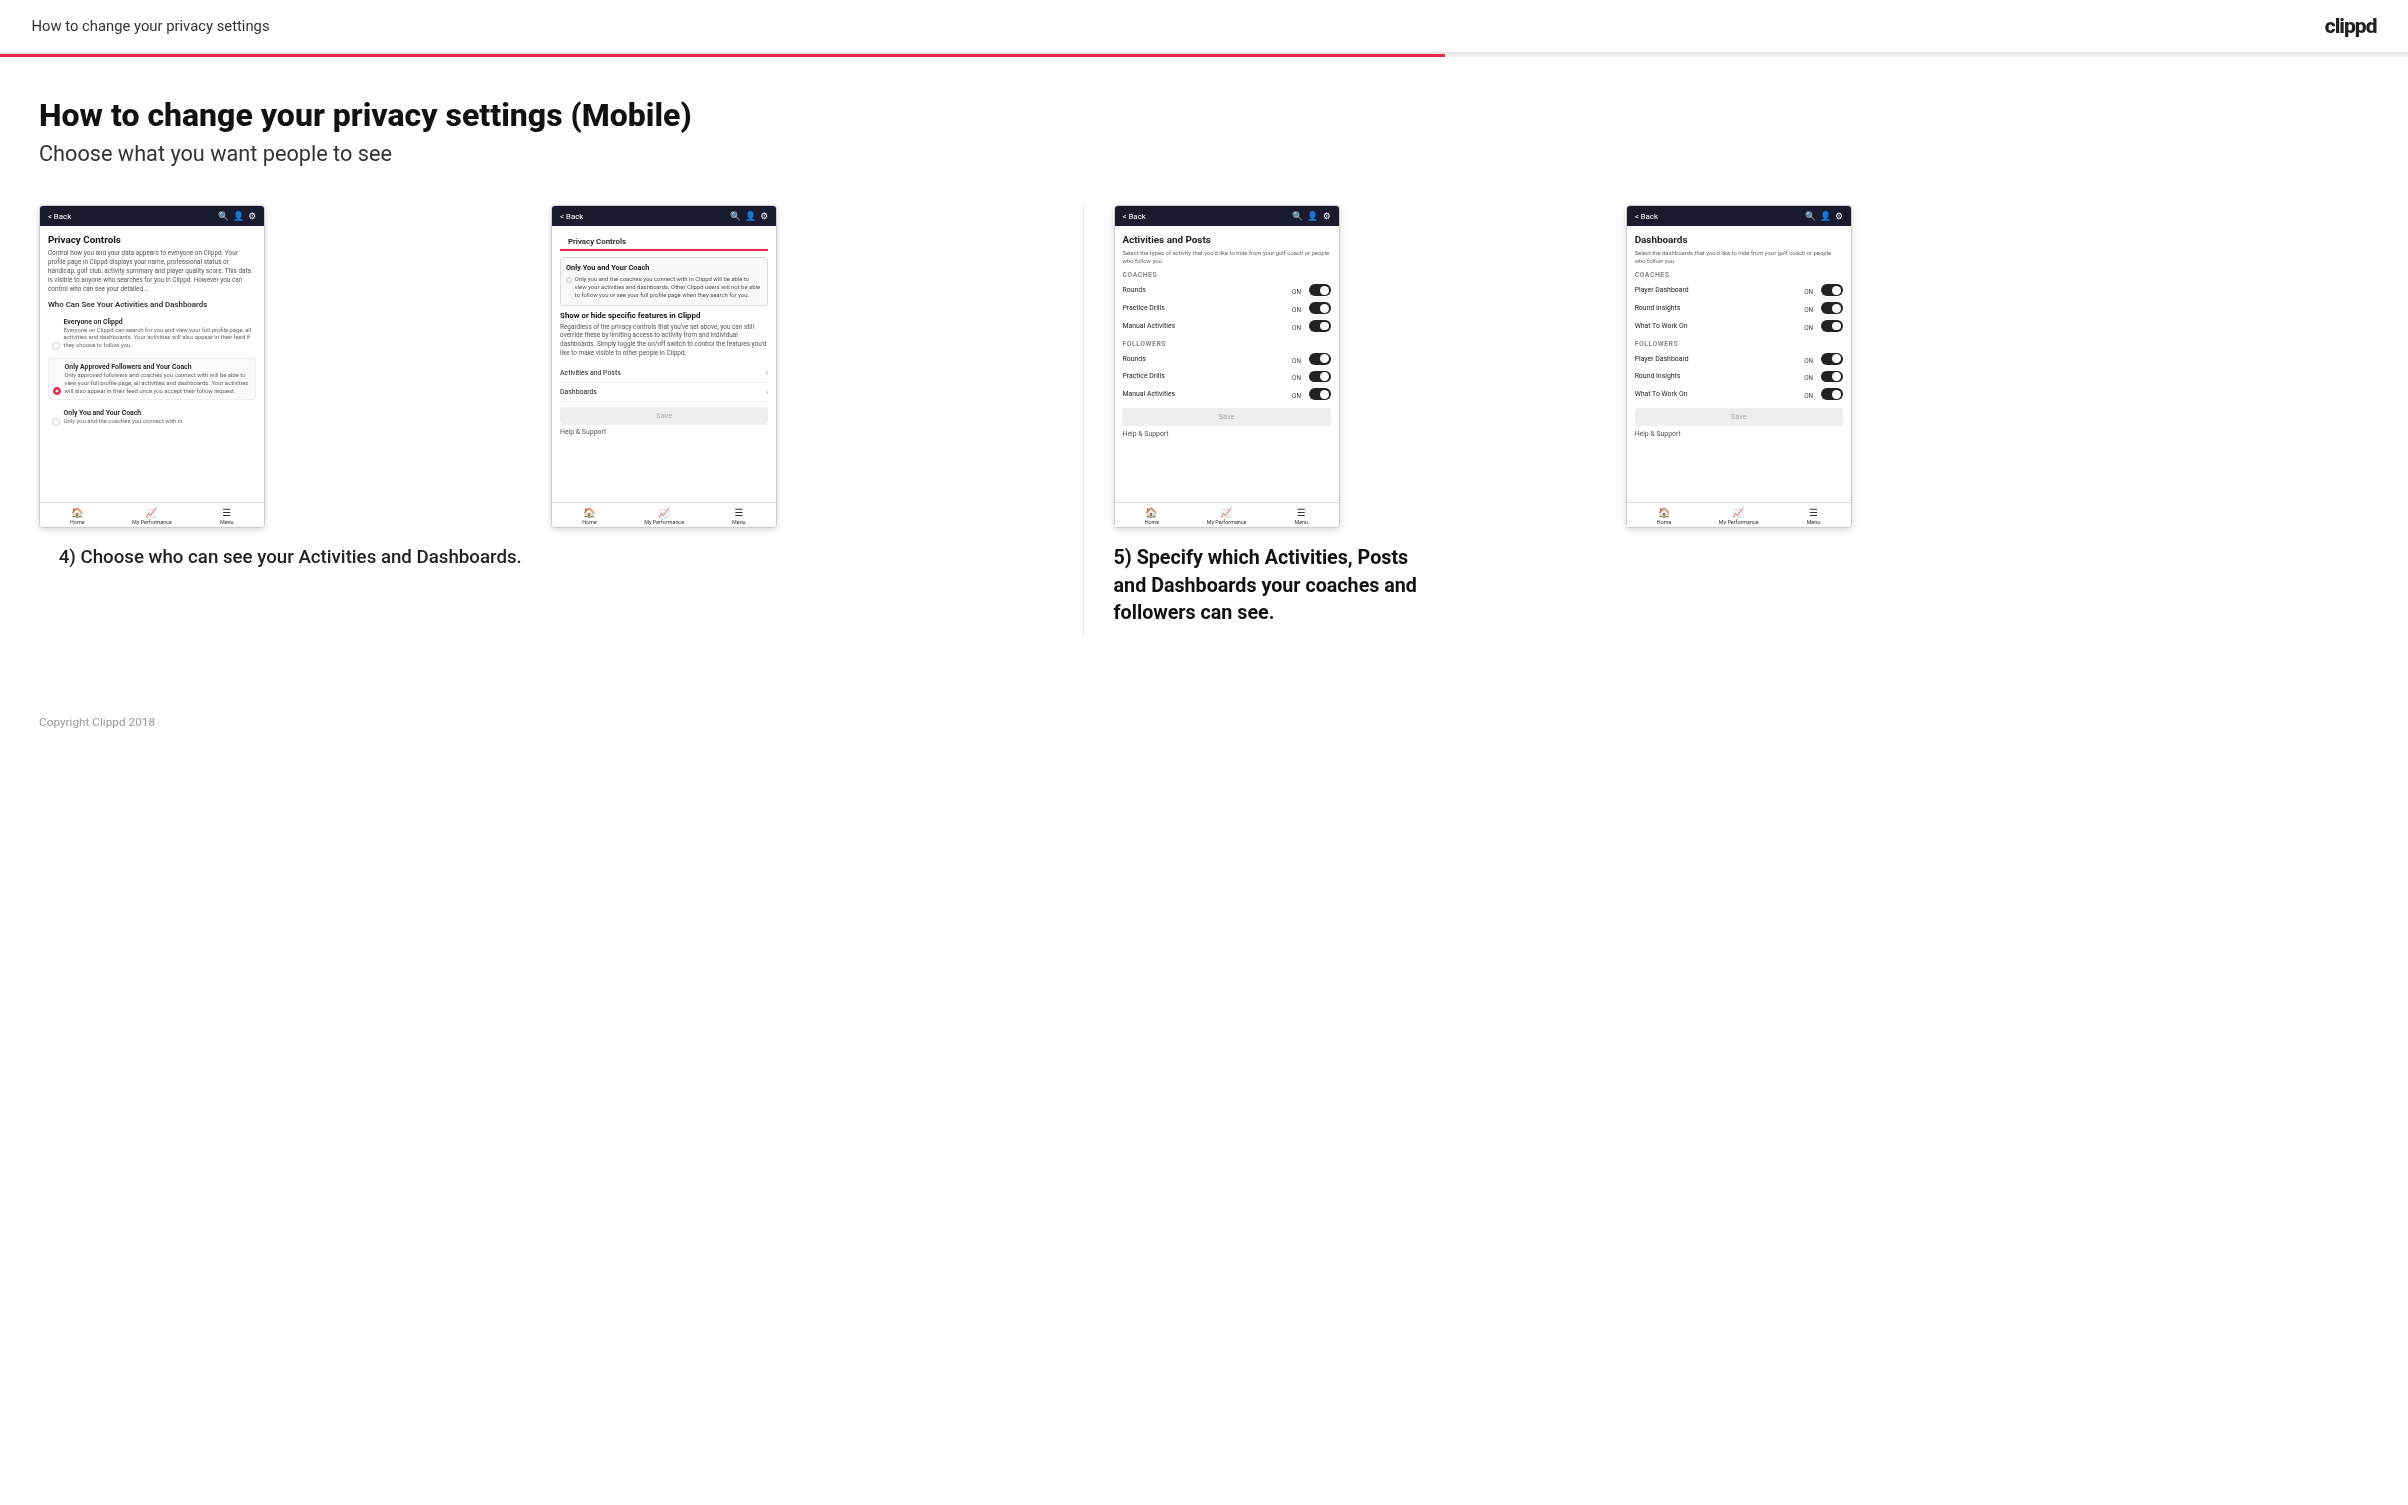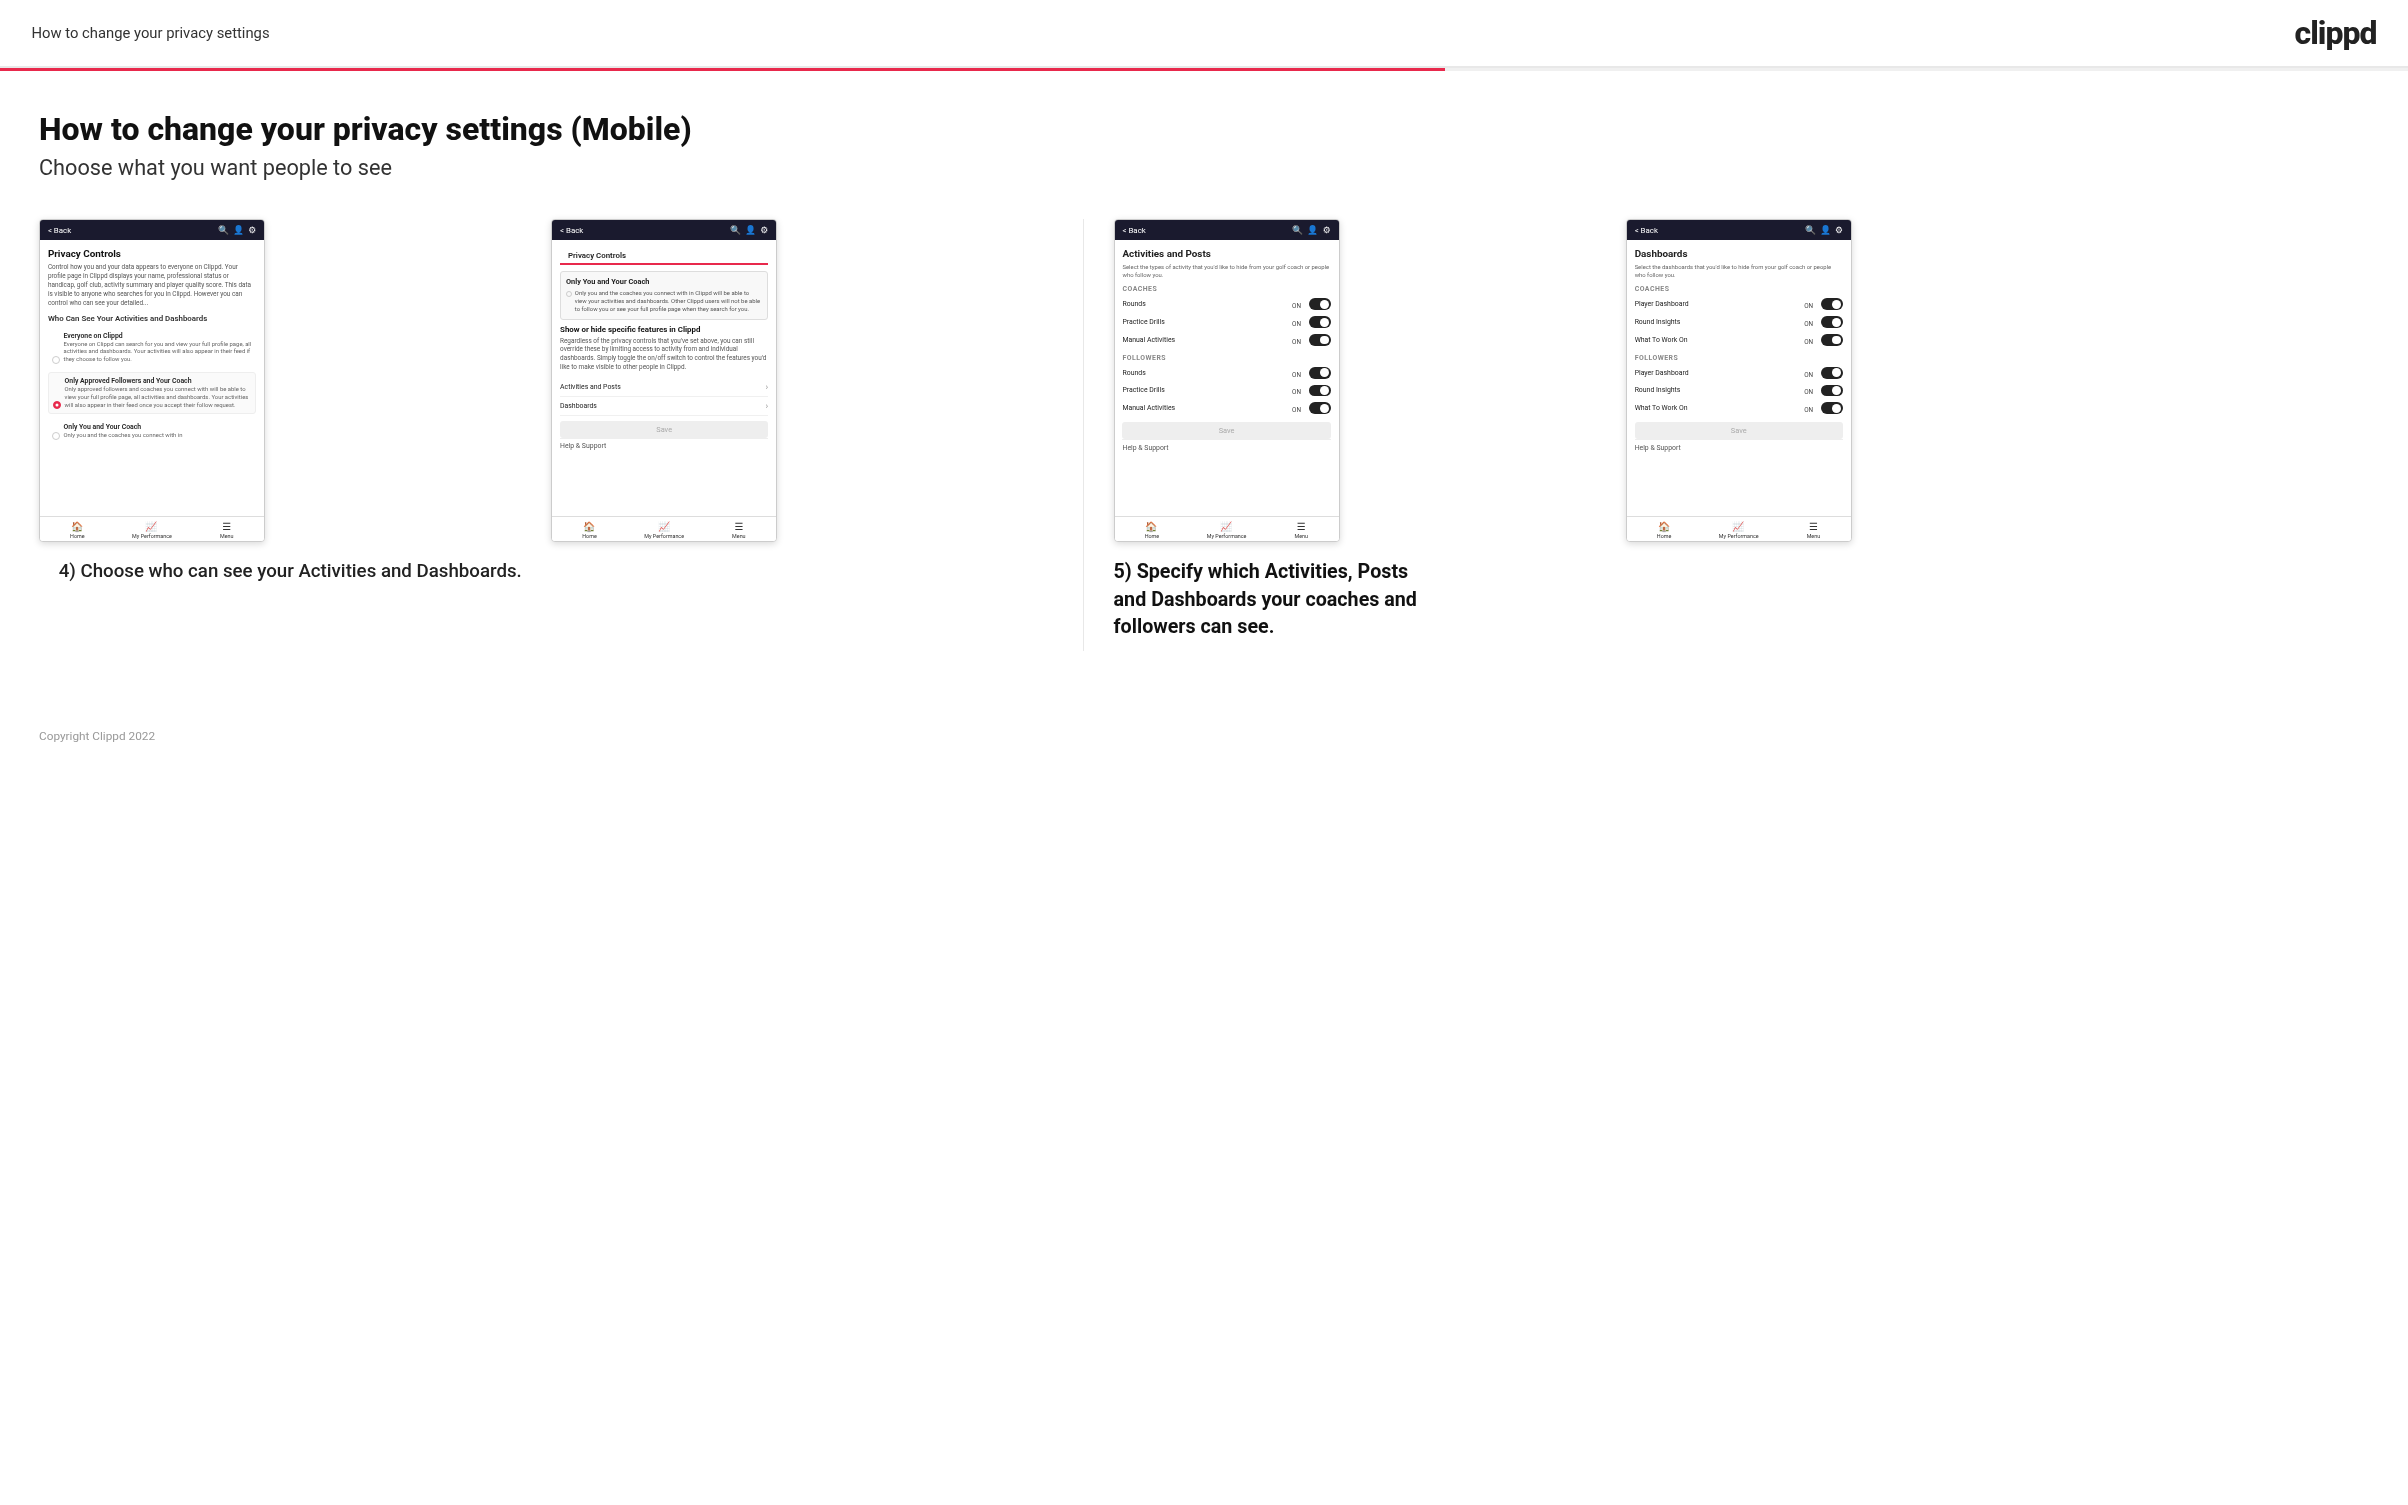--- a/index.html
+++ b/index.html
@@ -17,21 +17,21 @@
       justify-content: space-between;
       padding: 13.8px 31.5px;
       border-bottom: 2px solid #e8e8e8;
       background: #fff;
     }
     .top-bar-title {
       font-size: 14.8px;
       color: #333;
     }
     .logo {
-      font-size: 32px;
+      font-size: 21px;
       font-weight: 800;
       color: #e8294c;
       letter-spacing: -1px;
       margin-left: 35px;
     }
     .logo span { color: #222; }
 
     
     .accent-line {
       height: 3px;
@@ -715,15 +715,15 @@
           <span>and Dashboards your  coaches and</span><br>
           <span>followers can see.</span>
         </div>
       </div>
     </div>
 
   </div>
 </div>
 
 <div class="footer">
-  <span>Copyright Clippd 2022</span>
+  <span>Copyright Clippd 2018</span>
 </div>
 
 
 </body></html>

